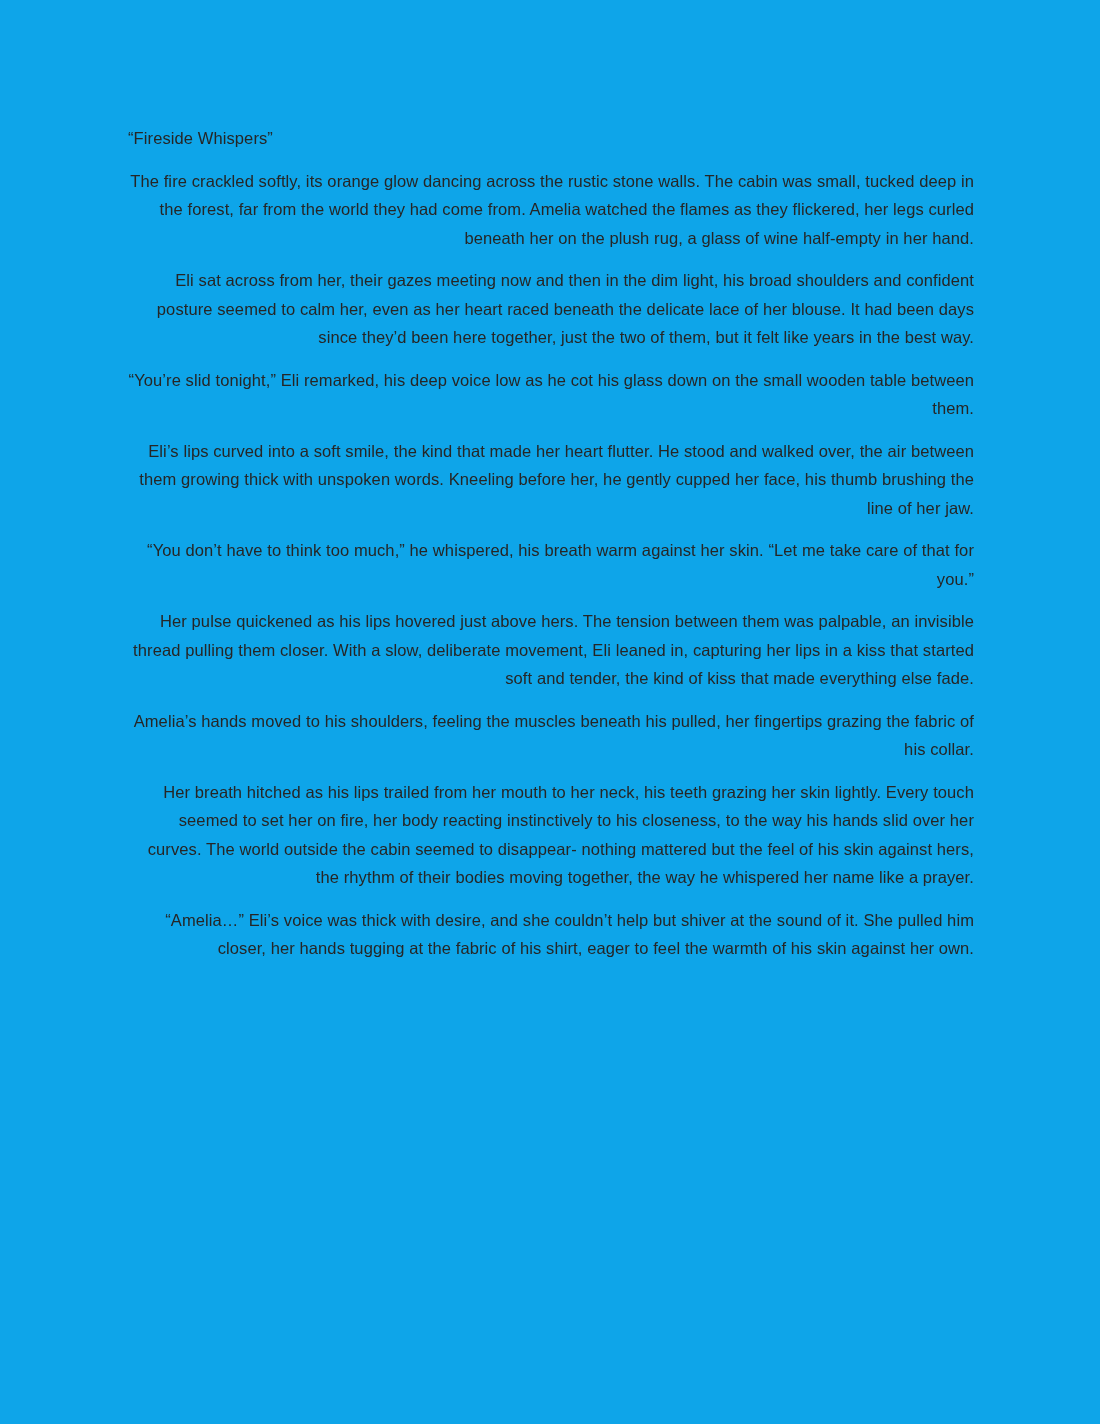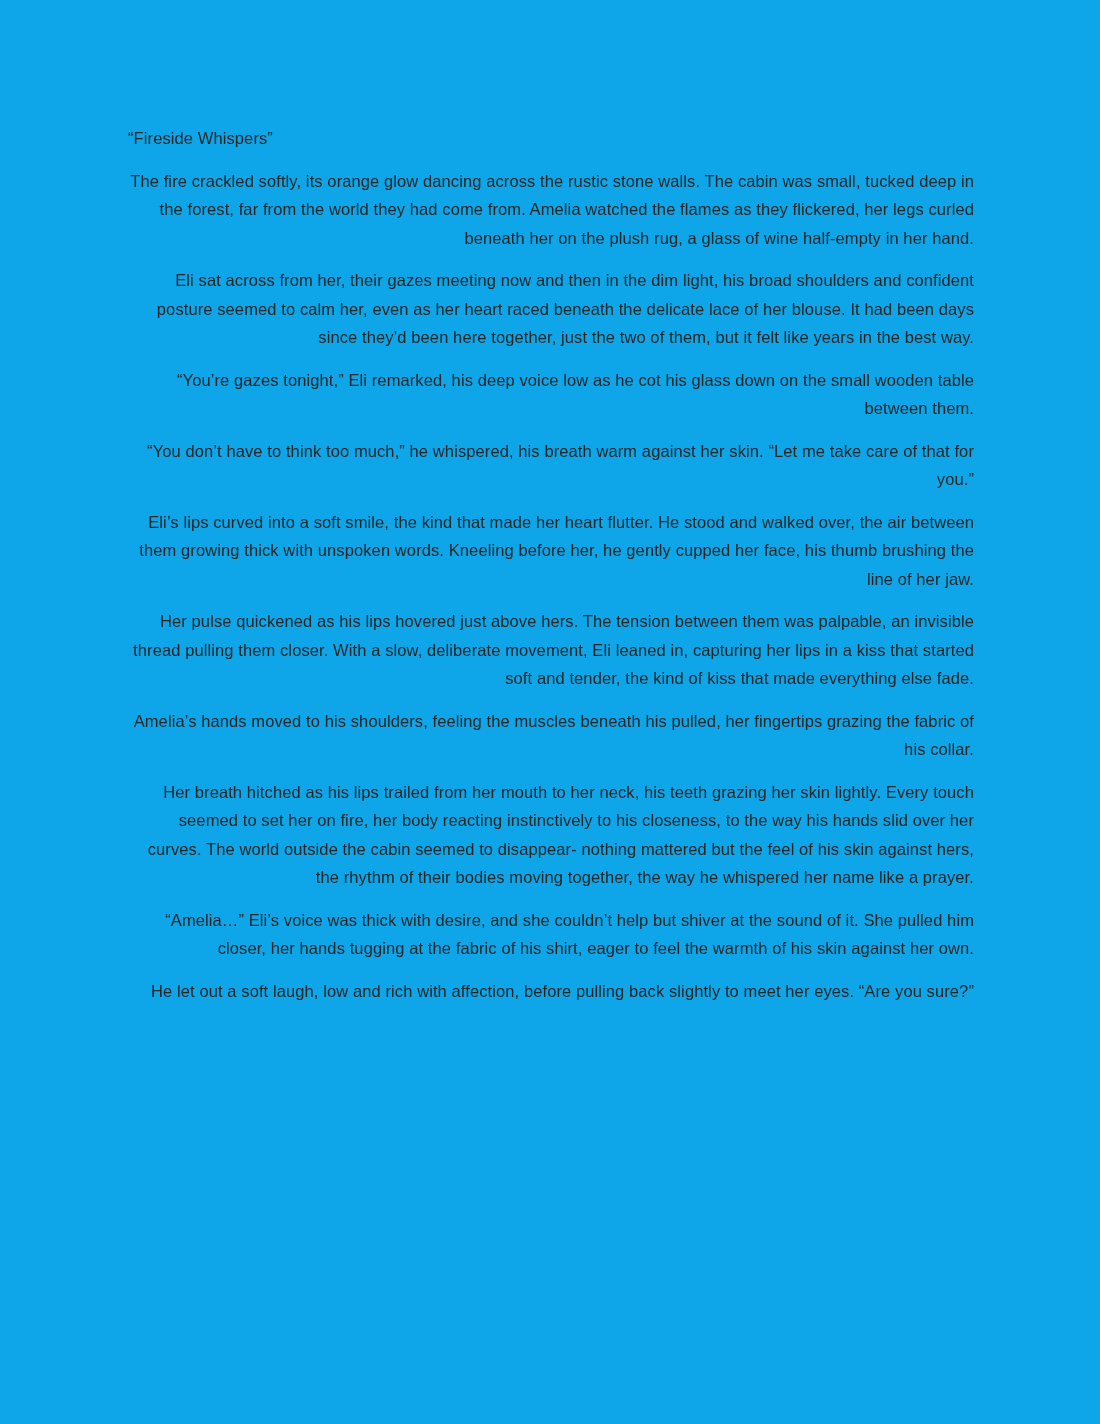--- a/index.html
+++ b/index.html
@@ -36,22 +36,21 @@
   }
 </style>
 </head>
 <body>
 
 <div class="page">
   <div class="doc-content">
     <p class="doc-title">“Fireside Whispers”</p>
     <p class="doc-paragraph">The fire crackled softly, its orange glow dancing across the rustic stone walls. The cabin was small, tucked deep in the forest, far from the world they had come from. Amelia watched the flames as they flickered, her legs curled beneath her on the plush rug, a glass of wine half-empty in her hand.</p>
     <p class="doc-paragraph">Eli sat across from her, their gazes meeting now and then in the dim light, his broad shoulders and confident posture seemed to calm her, even as her heart raced beneath the delicate lace of her blouse. It had been days since they’d been here together, just the two of them, but it felt like years in the best way.</p>
-    <p class="doc-paragraph">“You’re gazes tonight,” Eli remarked, his deep voice low as he cot his glass down on the small wooden table between them.</p>
+    <p class="doc-paragraph">“You’re slid tonight,” Eli remarked, his deep voice low as he cot his glass down on the small wooden table between them.</p>
+    <p class="doc-paragraph">Eli’s lips curved into a soft smile, the kind that made her heart flutter. He stood and walked over, the air between them growing thick with unspoken words. Kneeling before her, he gently cupped her face, his thumb brushing the line of her jaw.</p>
     <p class="doc-paragraph">“You don’t have to think too much,” he whispered, his breath warm against her skin. “Let me take care of that for you.”</p>
-    <p class="doc-paragraph">Eli’s lips curved into a soft smile, the kind that made her heart flutter. He stood and walked over, the air between them growing thick with unspoken words. Kneeling before her, he gently cupped her face, his thumb brushing the line of her jaw.</p>
     <p class="doc-paragraph">Her pulse quickened as his lips hovered just above hers. The tension between them was palpable, an invisible thread pulling them closer. With a slow, deliberate movement, Eli leaned in, capturing her lips in a kiss that started soft and tender, the kind of kiss that made everything else fade.</p>
     <p class="doc-paragraph">Amelia’s hands moved to his shoulders, feeling the muscles beneath his pulled, her fingertips grazing the fabric of his collar.</p>
     <p class="doc-paragraph">Her breath hitched as his lips trailed from her mouth to her neck, his teeth grazing her skin lightly. Every touch seemed to set her on fire, her body reacting instinctively to his closeness, to the way his hands slid over her curves. The world outside the cabin seemed to disappear- nothing mattered but the feel of his skin against hers, the rhythm of their bodies moving together, the way he whispered her name like a prayer.</p>
     <p class="doc-paragraph">“Amelia…” Eli’s voice was thick with desire, and she couldn’t help but shiver at the sound of it. She pulled him closer, her hands tugging at the fabric of his shirt, eager to feel the warmth of his skin against her own.</p>
-    <p class="doc-paragraph">He let out a soft laugh, low and rich with affection, before pulling back slightly to meet her eyes. “Are you sure?”</p>
   </div>
 </div>
 
 </body></html>

